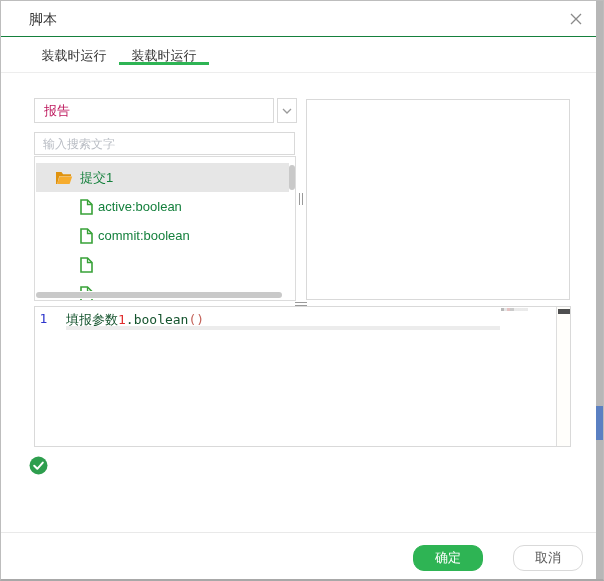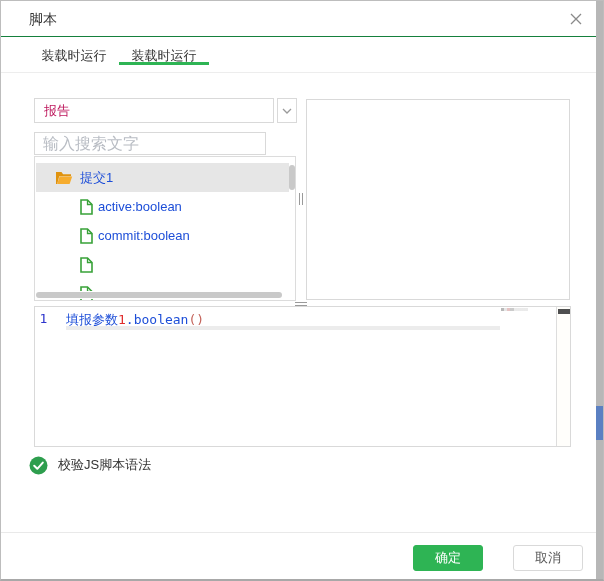--- a/index.html
+++ b/index.html
@@ -17,64 +17,64 @@
        font-size:13px;color:#333;cursor:pointer;background:none;border:none;padding:0;}
   .tab.t1{left:28px;}
   .tab.t2{left:118px;}
   .tab-indicator{position:absolute;left:118px;top:25px;width:90px;height:3px;background:#2eb454;}
   
   .combo-main{position:absolute;left:33px;top:97px;width:240px;height:25px;border:1px solid #d9d9d9;
               background:#fff;font-size:13px;color:#be185d;line-height:23px;padding-left:9px;cursor:pointer;}
   .combo-trigger{position:absolute;left:276px;top:97px;width:20px;height:25px;border:1px solid #d9d9d9;
                  background:#fff;display:flex;align-items:center;justify-content:center;cursor:pointer;}
   
-  .search-input{position:absolute;left:33px;top:131px;width:232px;height:23px;border:1px solid #d9d9d9;
-                padding:0 8px;font-size:16px;color:#333;outline:none;font-family:inherit;}
+  .search-input{position:absolute;left:33px;top:131px;width:261px;height:23px;border:1px solid #d9d9d9;
+                padding:0 8px;font-size:12px;color:#333;outline:none;font-family:inherit;}
   .search-input::placeholder{color:#b9bdc4;}
   
   .tree{position:absolute;left:33px;top:155px;width:262px;height:145px;border:1px solid #dcdcdc;
         background:#fff;overflow:hidden;}
   .tree-row{position:absolute;left:1px;width:253px;height:29px;cursor:pointer;}
   .tree-row.selected{background:#e6e6e6;}
   .tree-row .icon{position:absolute;top:50%;transform:translateY(-50%);display:block;line-height:0;}
-  .tree-row .lbl{position:absolute;top:0;line-height:29px;font-size:13px;color:#1d4ed8;white-space:nowrap;}
+  .tree-row .lbl{position:absolute;top:0;line-height:29px;font-size:13px;color:#15803d;white-space:nowrap;}
   .row-folder .icon{left:19px;}
   .row-folder .lbl{left:44px;}
   .row-field .icon{left:44px;}
   .row-field .lbl{left:62px;}
   .tree-vthumb{position:absolute;left:254px;top:8px;width:6px;height:25px;background:#c9c9c9;border-radius:3px;cursor:pointer;}
   .tree-hbar{position:absolute;left:1px;bottom:1px;width:260px;height:8px;background:#fff;}
   .tree-hthumb{position:absolute;left:0px;top:1px;width:246px;height:6px;background:#c9c9c9;border-radius:3px;cursor:pointer;}
   
   .preview-panel{position:absolute;left:305px;top:98px;width:264px;height:201px;border:1px solid #d9d9d9;background:#fff;}
   
   .vsplit{position:absolute;left:298px;top:192px;width:7px;height:12px;display:flex;gap:2px;cursor:col-resize;}
   .vsplit span{display:block;width:1px;height:12px;background:#9a9a9a;}
   .hsplit{position:absolute;left:294px;top:301px;width:12px;height:6px;display:flex;flex-direction:column;gap:2px;cursor:row-resize;}
   .hsplit span{display:block;width:12px;height:1px;background:#9a9a9a;}
   
   .editor{position:absolute;left:33px;top:305px;width:537px;height:141px;border:1px solid #d9d9d9;background:#fff;cursor:text;}
   .editor .lineno{position:absolute;left:0;top:4px;width:17px;text-align:center;
                   font-family:"DejaVu Sans Mono","Liberation Mono",monospace;font-size:13px;color:#2d35cc;}
   .editor .codeline{position:absolute;left:31px;top:4px;font-family:"DejaVu Sans Mono","Liberation Mono",monospace;
                     font-size:13px;white-space:pre;z-index:2;}
-  .tok-plain{color:#1d4ed8;}
+  .tok-plain{color:#14532d;}
   .tok-number{color:#e02d2d;}
   .tok-paren{color:#c4635a;}
   .line-underline{position:absolute;left:31px;top:19px;width:434px;height:4px;background:#ececec;z-index:1;}
   .editor-smudge{position:absolute;left:466px;top:1px;width:27px;height:3px;opacity:.7;
     background:linear-gradient(90deg,#9a9a9a 0 3px,#dcdcdc 3px 6px,#d9a9a9 6px 9px,#b5b5b5 9px 13px,#e2e2e2 13px 27px);}
   .editor-scroll{position:absolute;right:0;top:0;bottom:0;width:14px;border-left:1px solid #ddd;background:#fffefb;}
   .editor-vthumb{position:absolute;left:1px;top:2px;width:12px;height:5px;background:#4f4f4f;cursor:pointer;}
   
   .check-row{position:absolute;left:28px;top:454px;height:20px;display:flex;align-items:center;gap:10px;cursor:pointer;}
   .check-row .lbl{font-size:13px;color:#333;}
   
   .footer{position:absolute;left:0;top:531px;width:597px;height:48px;border-top:1px solid #e9e9e9;background:#fff;}
-  .btn{position:absolute;top:12px;width:70px;height:26px;border-radius:3px;font-size:13px;cursor:pointer;
+  .btn{position:absolute;top:12px;width:70px;height:26px;border-radius:11px;font-size:13px;cursor:pointer;
        font-family:inherit;display:flex;align-items:center;justify-content:center;}
   .btn-ok{left:412px;background:#2eb454;border:1px solid #2eb454;color:#fff;}
   .btn-cancel{left:512px;background:#fff;border:1px solid #d9d9d9;color:#555;}
   
   .page-scrollbar{position:absolute;right:0;top:0;width:7px;height:581px;background:#b7b7b7;cursor:pointer;}
   .page-scroll-thumb{position:absolute;left:0;top:405px;width:7px;height:34px;background:#5b80c2;}
 </style>
 </head>
 <body>
 
@@ -182,21 +182,20 @@
     </div>
   </div>
 
   <div class="check-row">
     <span style="line-height:0;">
       <svg width="19" height="19" viewBox="0 0 19 19">
         <circle cx="9.5" cy="9.5" r="9" fill="#2e9e4e"></circle>
         <path d="M5.2 9.8 L8.3 12.8 L13.8 6.6" fill="none" stroke="#fff" stroke-width="2" stroke-linecap="round" stroke-linejoin="round"></path>
       </svg>
     </span>
-    <span class="lbl">校验JS脚本语法</span>
   </div>
 
   <div class="footer">
     <button class="btn btn-ok">确定</button>
     <button class="btn btn-cancel">取消</button>
   </div>
 
   <div class="page-scrollbar">
     <div class="page-scroll-thumb"></div>
   </div>

